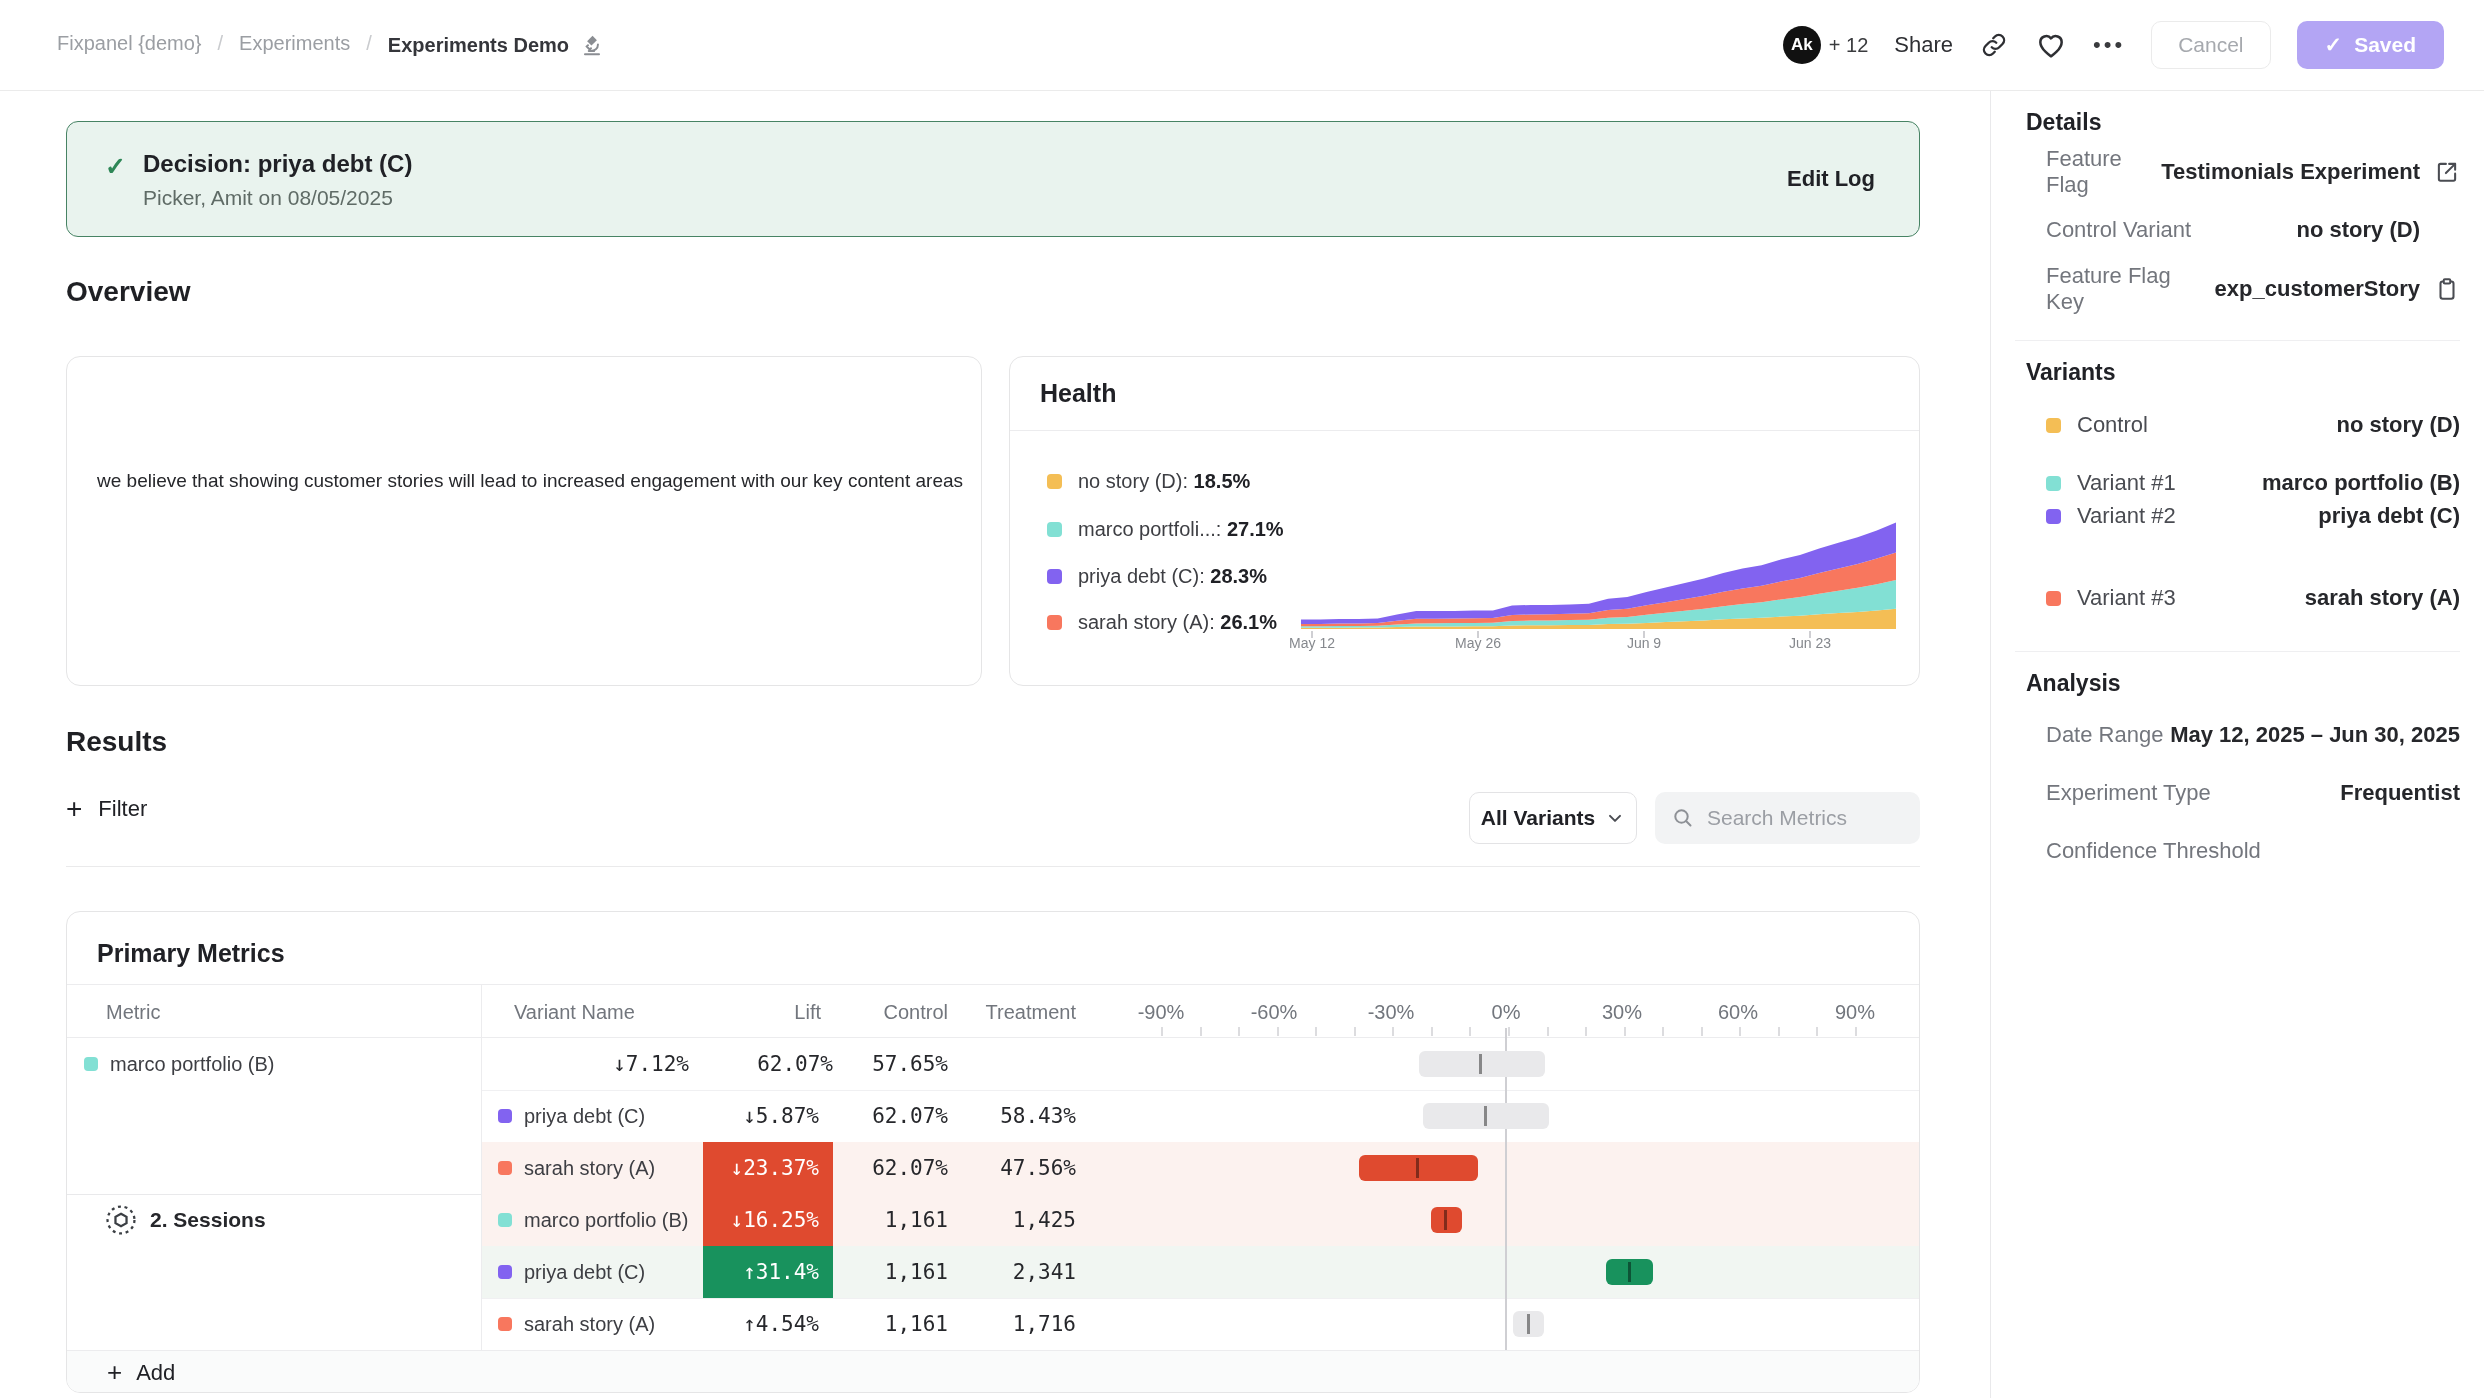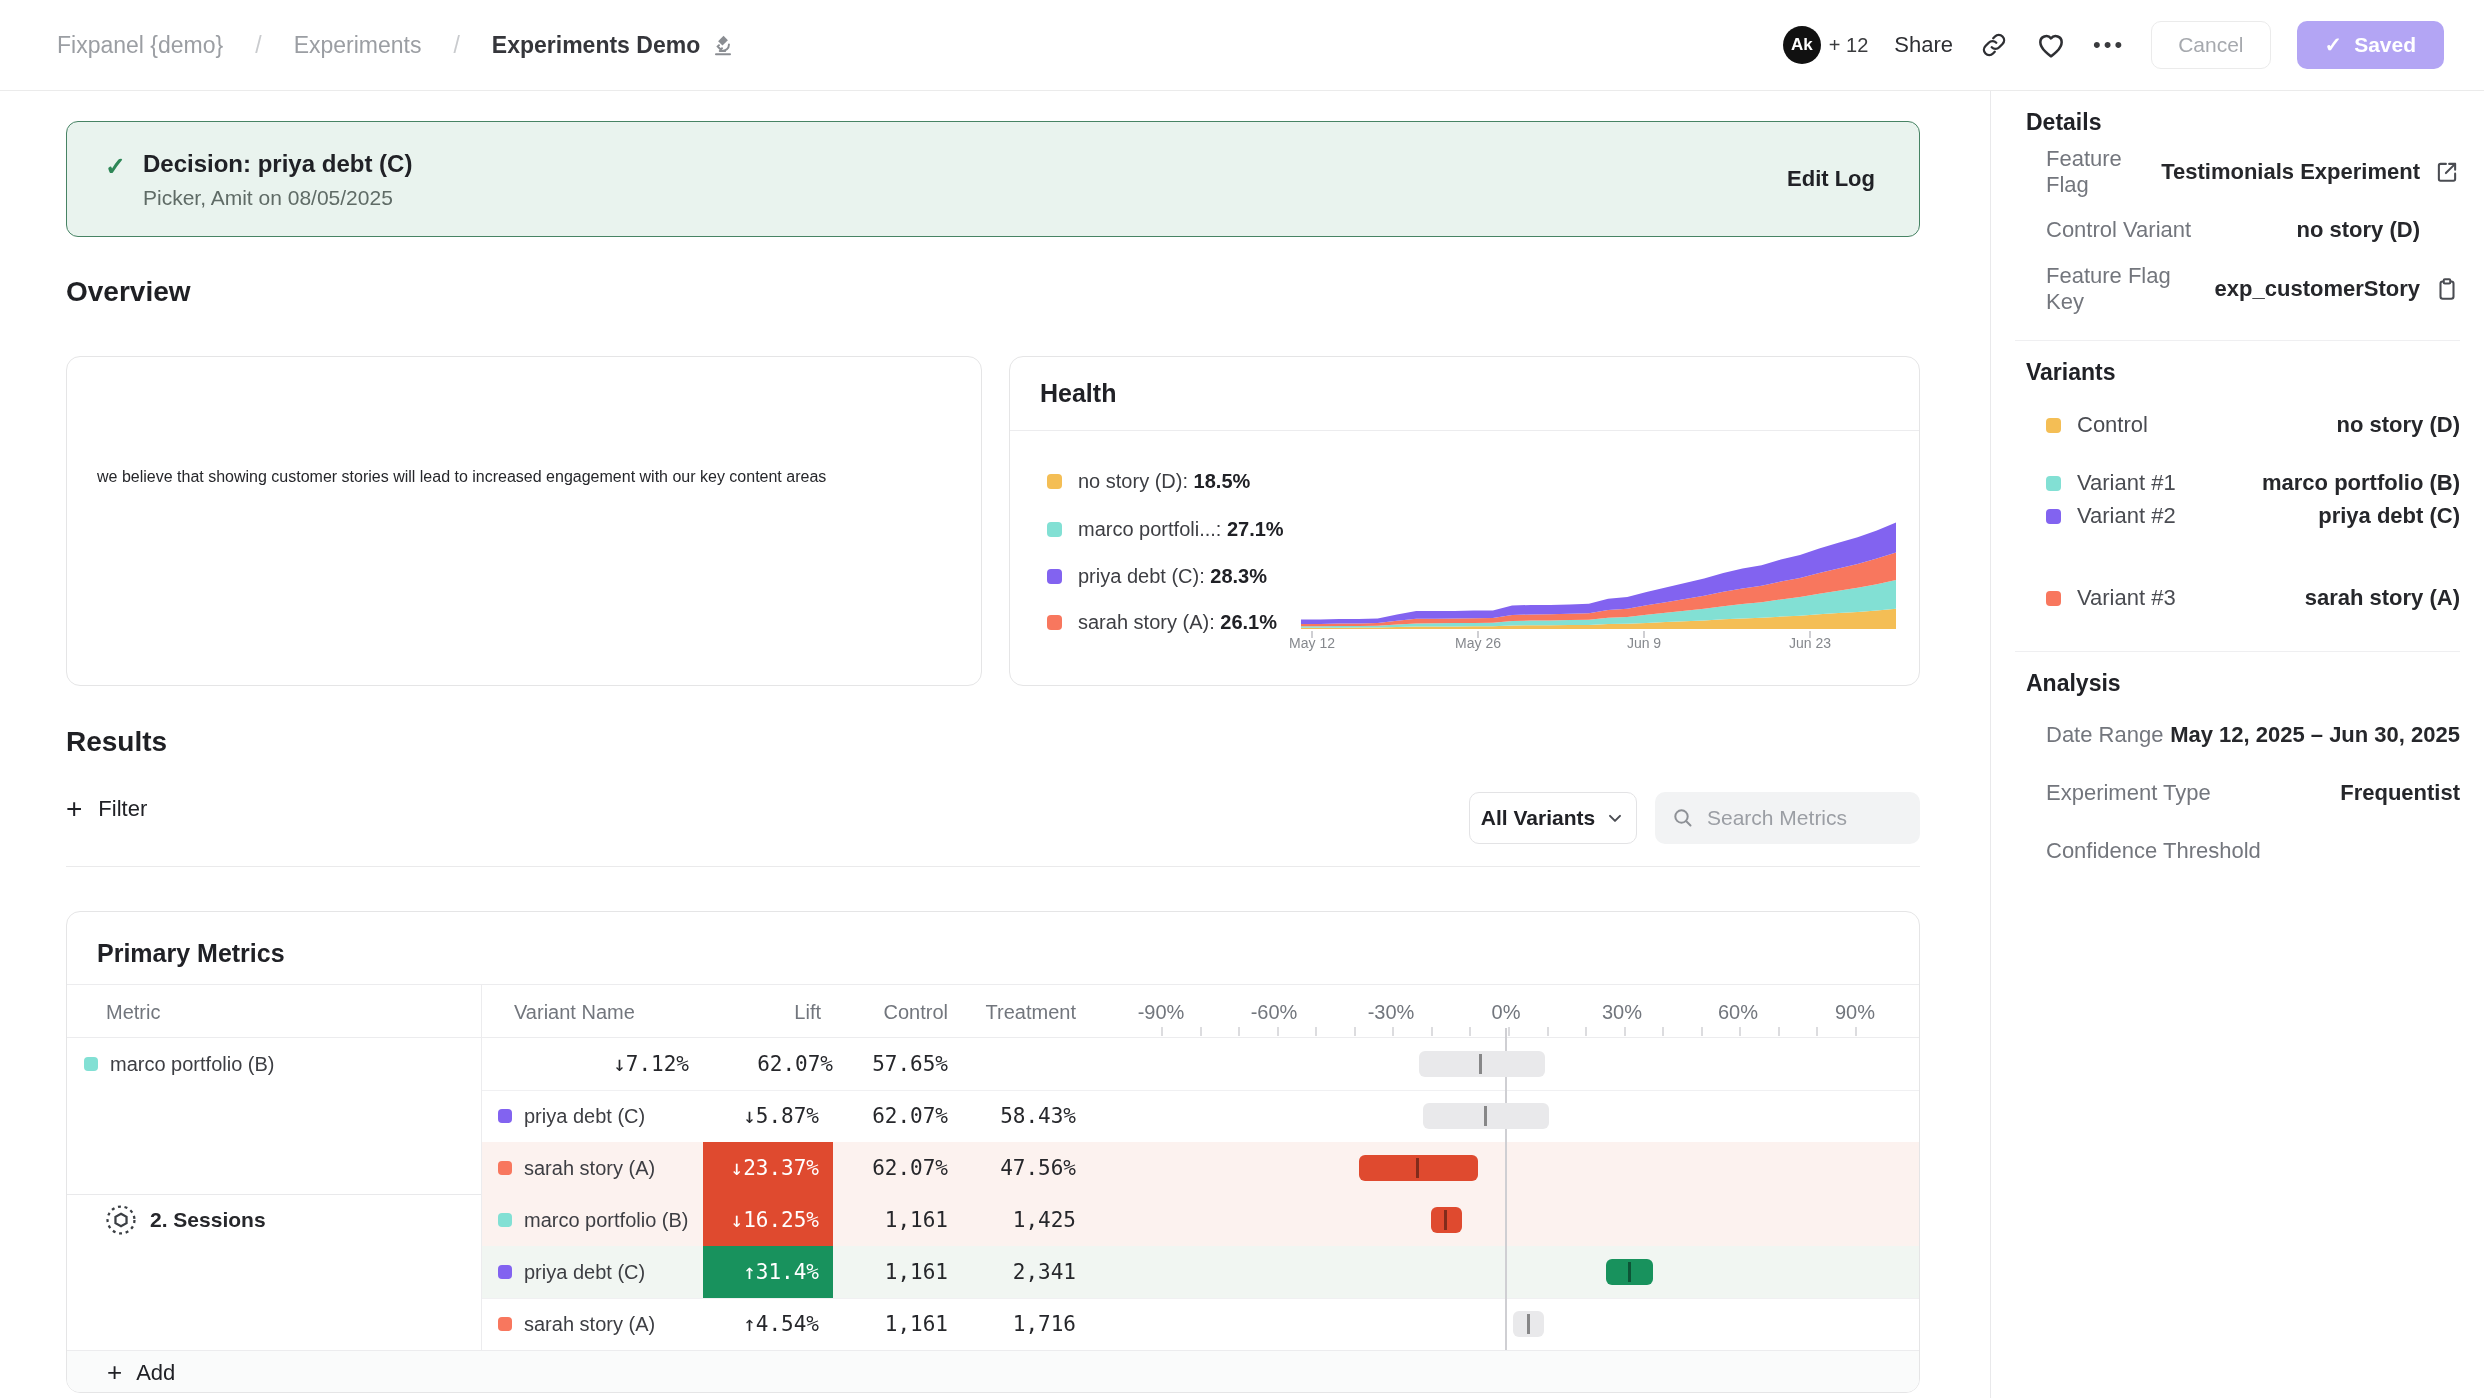--- a/index.html
+++ b/index.html
@@ -3,21 +3,21 @@
 <meta charset="utf-8">
 <style>
   * { margin:0; padding:0; box-sizing:border-box; }
   html,body { width:2484px; height:1398px; }
   body { font-family:"Liberation Sans", sans-serif; background:#fff; color:#26272b; }
   .app { position:relative; width:2484px; height:1398px; overflow:hidden; background:#fff; }
 
   
   .topbar { position:absolute; left:0; top:0; width:2484px; height:91px; border-bottom:1px solid #ebebeb;
             display:flex; align-items:center; padding:0 40px 0 57px; background:#fff; }
-  .crumbs { display:flex; gap:32px; font-size:23px; }
+  .crumbs { display:flex; gap:16px; font-size:20px; }
   .crumb-muted { color:#9b9ea3; }
   .crumb-sep { color:#c9cbce; }
   .crumb-current { color:#35363b; font-weight:700; display:flex; align-items:center; gap:10px; }
   .top-right { margin-left:auto; display:flex; align-items:center; gap:26px; }
   .avatar-group { display:flex; align-items:center; gap:8px; }
   .avatar { width:38px; height:38px; border-radius:50%; background:#111; color:#fff; font-weight:700;
             font-size:17px; display:flex; align-items:center; justify-content:center; }
   .avatar-more { font-size:20px; color:#3a3b3e; }
   .share-label { font-size:22px; color:#2e2f33; font-weight:500; }
   .icon-btn { display:flex; align-items:center; justify-content:center; color:#2e2f33; }
@@ -35,21 +35,21 @@
   .banner-sub { position:absolute; left:76px; top:64px; font-size:21px; color:#5f6b66; }
   .banner-action { position:absolute; right:44px; top:44px; font-size:22px; font-weight:600; color:#202126; cursor:pointer; }
 
   .h2 { position:absolute; left:66px; font-size:28px; font-weight:700; color:#1f2024; }
 
   
   .card { position:absolute; background:#fff; border:1px solid #e5e5e6; border-radius:14px; }
   .card-head { height:74px; border-bottom:1px solid #ececee; display:flex; align-items:center; padding:0 30px; }
   .card-title { font-size:25px; font-weight:700; color:#202126; }
 
-  .hyp-text { position:absolute; left:30px; top:100px; width:880px; font-size:16px; line-height:39px; color:#26272b; }
+  .hyp-text { position:absolute; left:30px; top:100px; width:880px; font-size:19px; line-height:48px; color:#26272b; }
 
   .legend-item { position:absolute; left:37px; display:flex; align-items:center; gap:16px; font-size:20px; color:#3d3e43; }
   .legend-dot { width:15px; height:15px; border-radius:4px; flex:0 0 auto; }
   .legend-val { font-weight:700; color:#202126; }
   .hc-wrap { position:absolute; left:291px; top:160px; width:595px; height:122px; }
   .hc-label { position:absolute; top:278px; transform:translateX(-50%); font-size:14px; color:#85888d; white-space:nowrap; }
 
   
   .filter-btn { position:absolute; left:66px; top:796px; display:flex; align-items:center; gap:16px;
                 font-size:22px; font-weight:500; color:#202126; cursor:pointer; }

